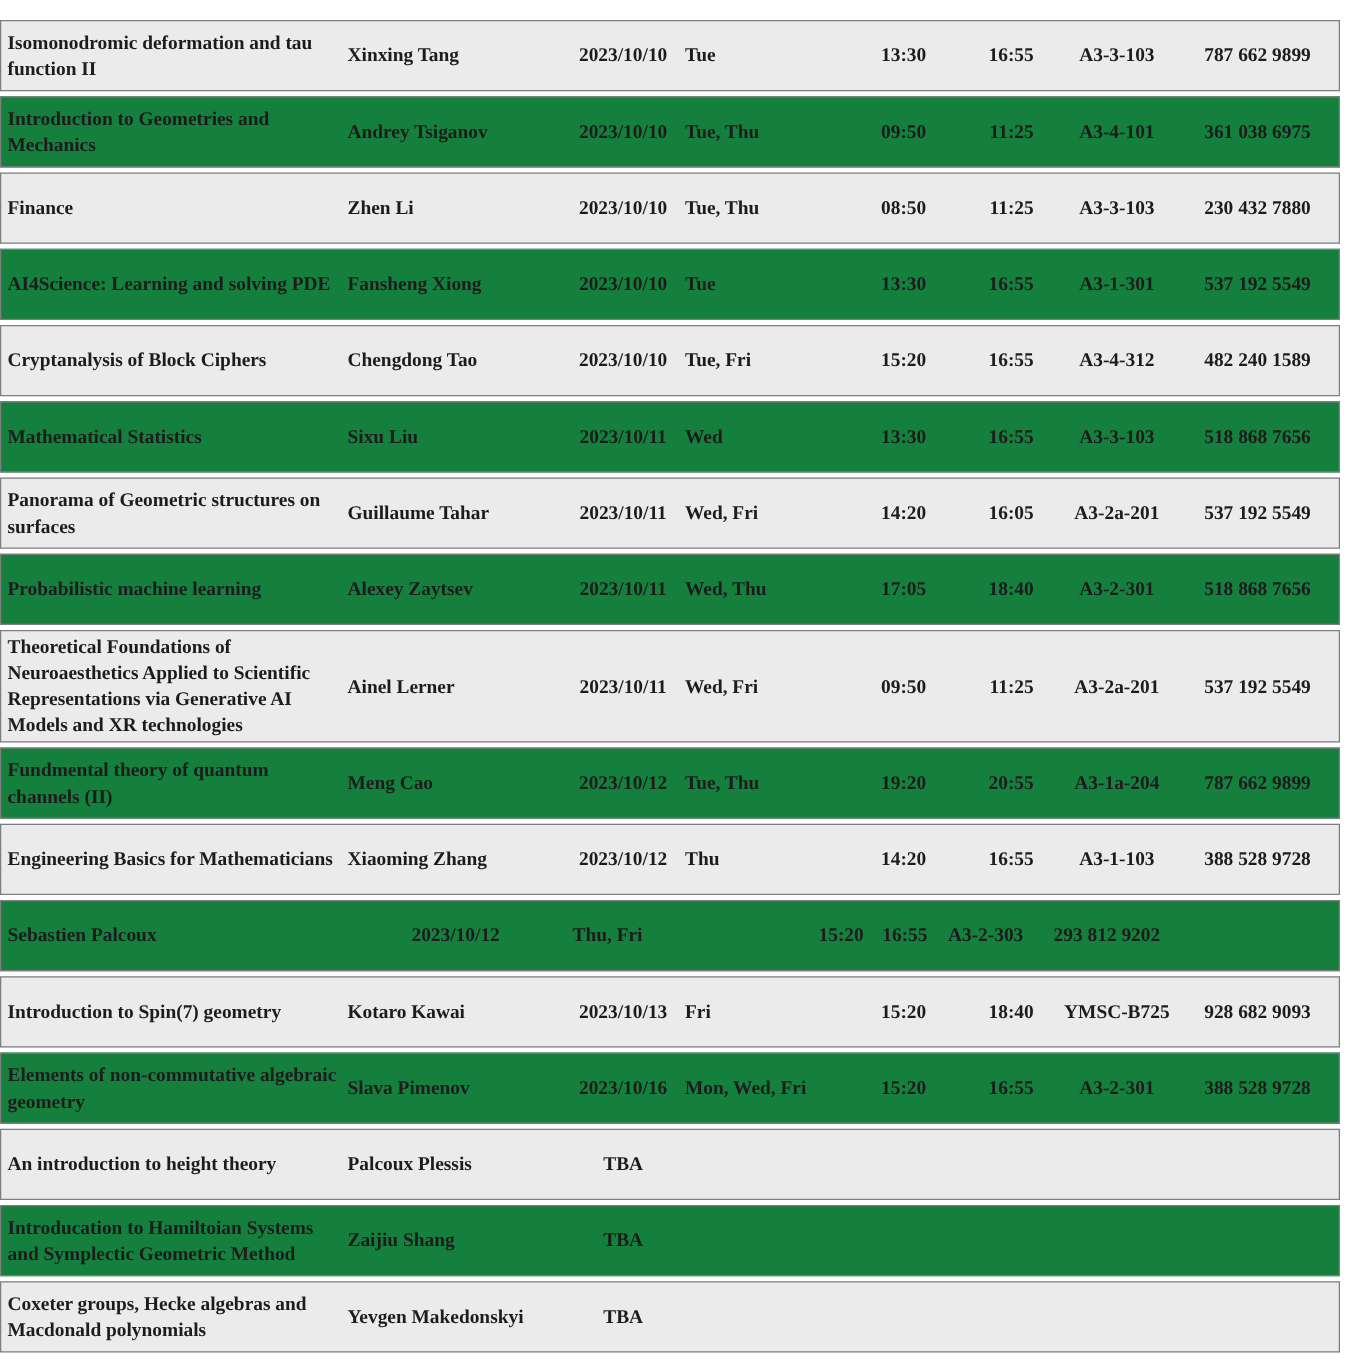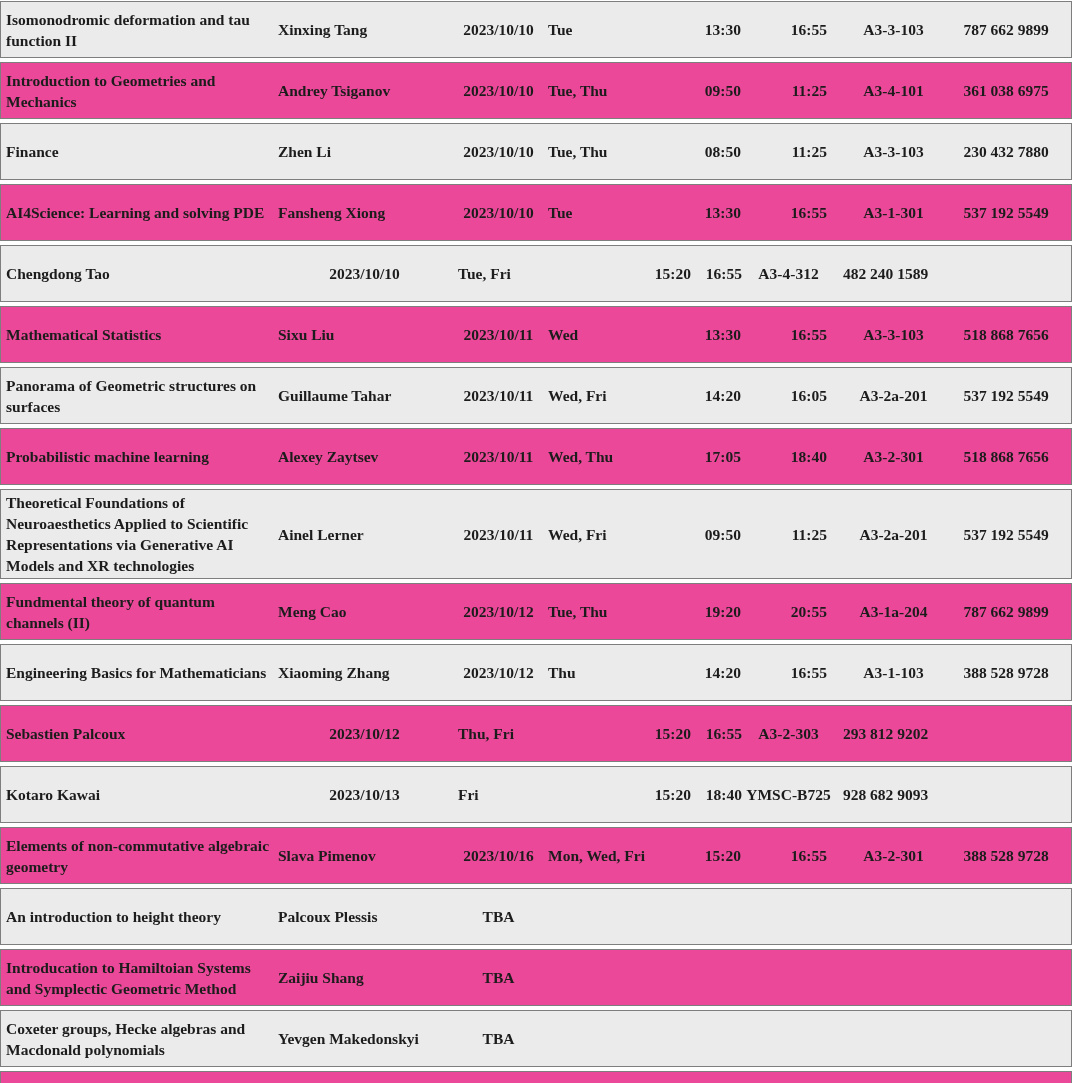--- a/index.html
+++ b/index.html
@@ -22,23 +22,23 @@
     width: 1072px;
   }
   .row {
     box-sizing: border-box;
     display: grid;
     grid-template-columns: 272px 178px 90px 155px 50px 85px 125px 116px;
     align-items: center;
     min-height: 57px;
     margin-top: 4px;
     border: 1px solid #7e7e7e;
-    background: #ec4899;
-  }
-  .row:first-child { margin-top: 1px; }
+    background: #15803d;
+  }
+  .row:first-child { margin-top: 16px; }
   .row.striped { background: #ebebeb; }
   .row.partial { min-height: 30px; }
   .cell {
     font-size: 15.5px;
     line-height: 21px;
     padding-top: 2px;
     padding-bottom: 2px;
   }
   .c-course     { padding-left: 5px;  padding-right: 1px; }
   .c-instructor { padding-left: 5px; }
@@ -87,20 +87,21 @@
       <div class="cell c-course">AI4Science: Learning and solving PDE</div>
       <div class="cell c-instructor">Fansheng Xiong</div>
       <div class="cell c-date">2023/10/10</div>
       <div class="cell c-days">Tue</div>
       <div class="cell c-start">13:30</div>
       <div class="cell c-end">16:55</div>
       <div class="cell c-room">A3-1-301</div>
       <div class="cell c-id">537 192 5549</div>
     </div>
     <div class="row striped">
+      <div class="cell c-course">Cryptanalysis of Block Ciphers</div>
       <div class="cell c-instructor">Chengdong Tao</div>
       <div class="cell c-date">2023/10/10</div>
       <div class="cell c-days">Tue, Fri</div>
       <div class="cell c-start">15:20</div>
       <div class="cell c-end">16:55</div>
       <div class="cell c-room">A3-4-312</div>
       <div class="cell c-id">482 240 1589</div>
     </div>
     <div class="row">
       <div class="cell c-course">Mathematical Statistics</div>
@@ -165,20 +166,21 @@
     <div class="row">
       <div class="cell c-instructor">Sebastien Palcoux</div>
       <div class="cell c-date">2023/10/12</div>
       <div class="cell c-days">Thu, Fri</div>
       <div class="cell c-start">15:20</div>
       <div class="cell c-end">16:55</div>
       <div class="cell c-room">A3-2-303</div>
       <div class="cell c-id">293 812 9202</div>
     </div>
     <div class="row striped">
+      <div class="cell c-course">Introduction to Spin(7) geometry</div>
       <div class="cell c-instructor">Kotaro Kawai</div>
       <div class="cell c-date">2023/10/13</div>
       <div class="cell c-days">Fri</div>
       <div class="cell c-start">15:20</div>
       <div class="cell c-end">18:40</div>
       <div class="cell c-room">YMSC-B725</div>
       <div class="cell c-id">928 682 9093</div>
     </div>
     <div class="row">
       <div class="cell c-course">Elements of non-commutative algebraic geometry</div>

